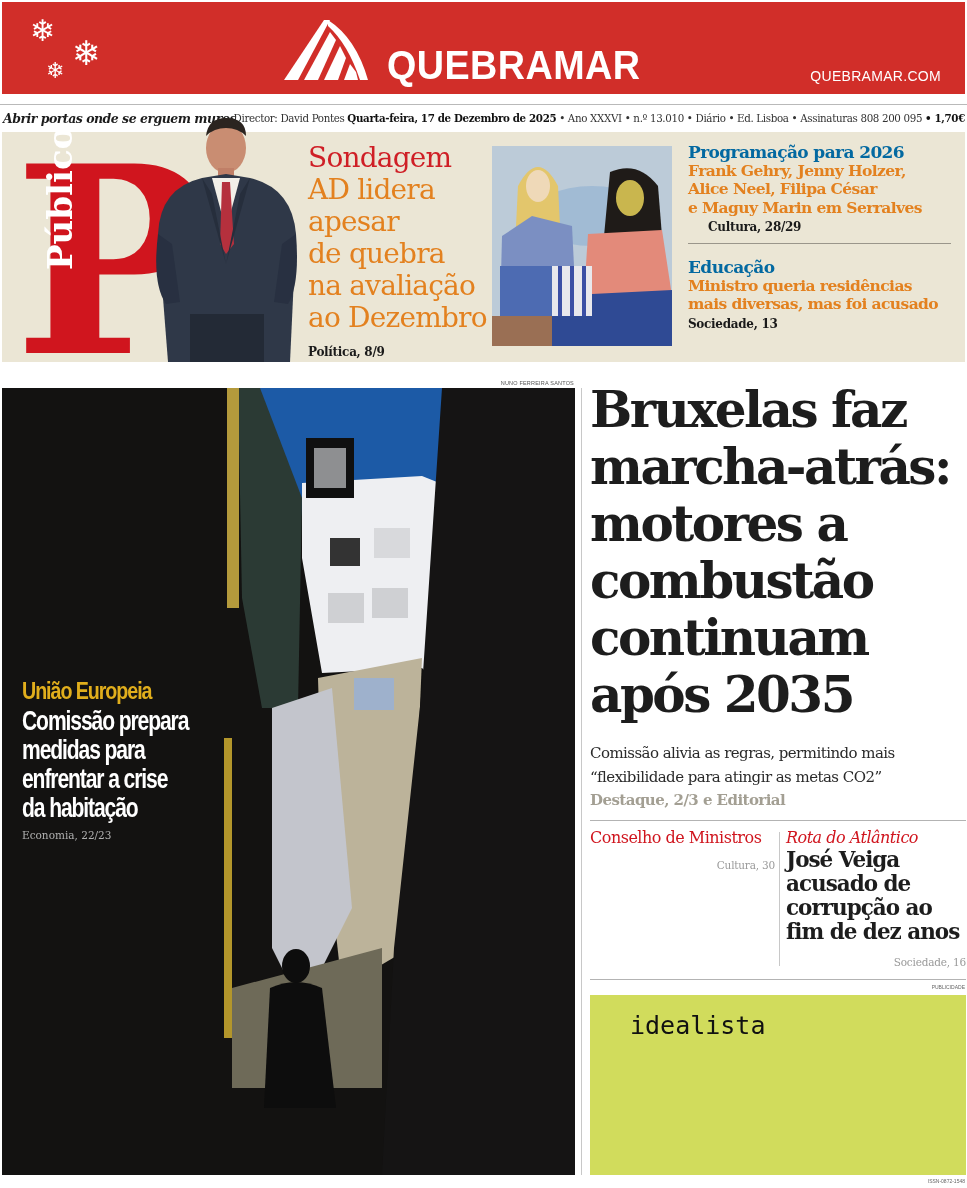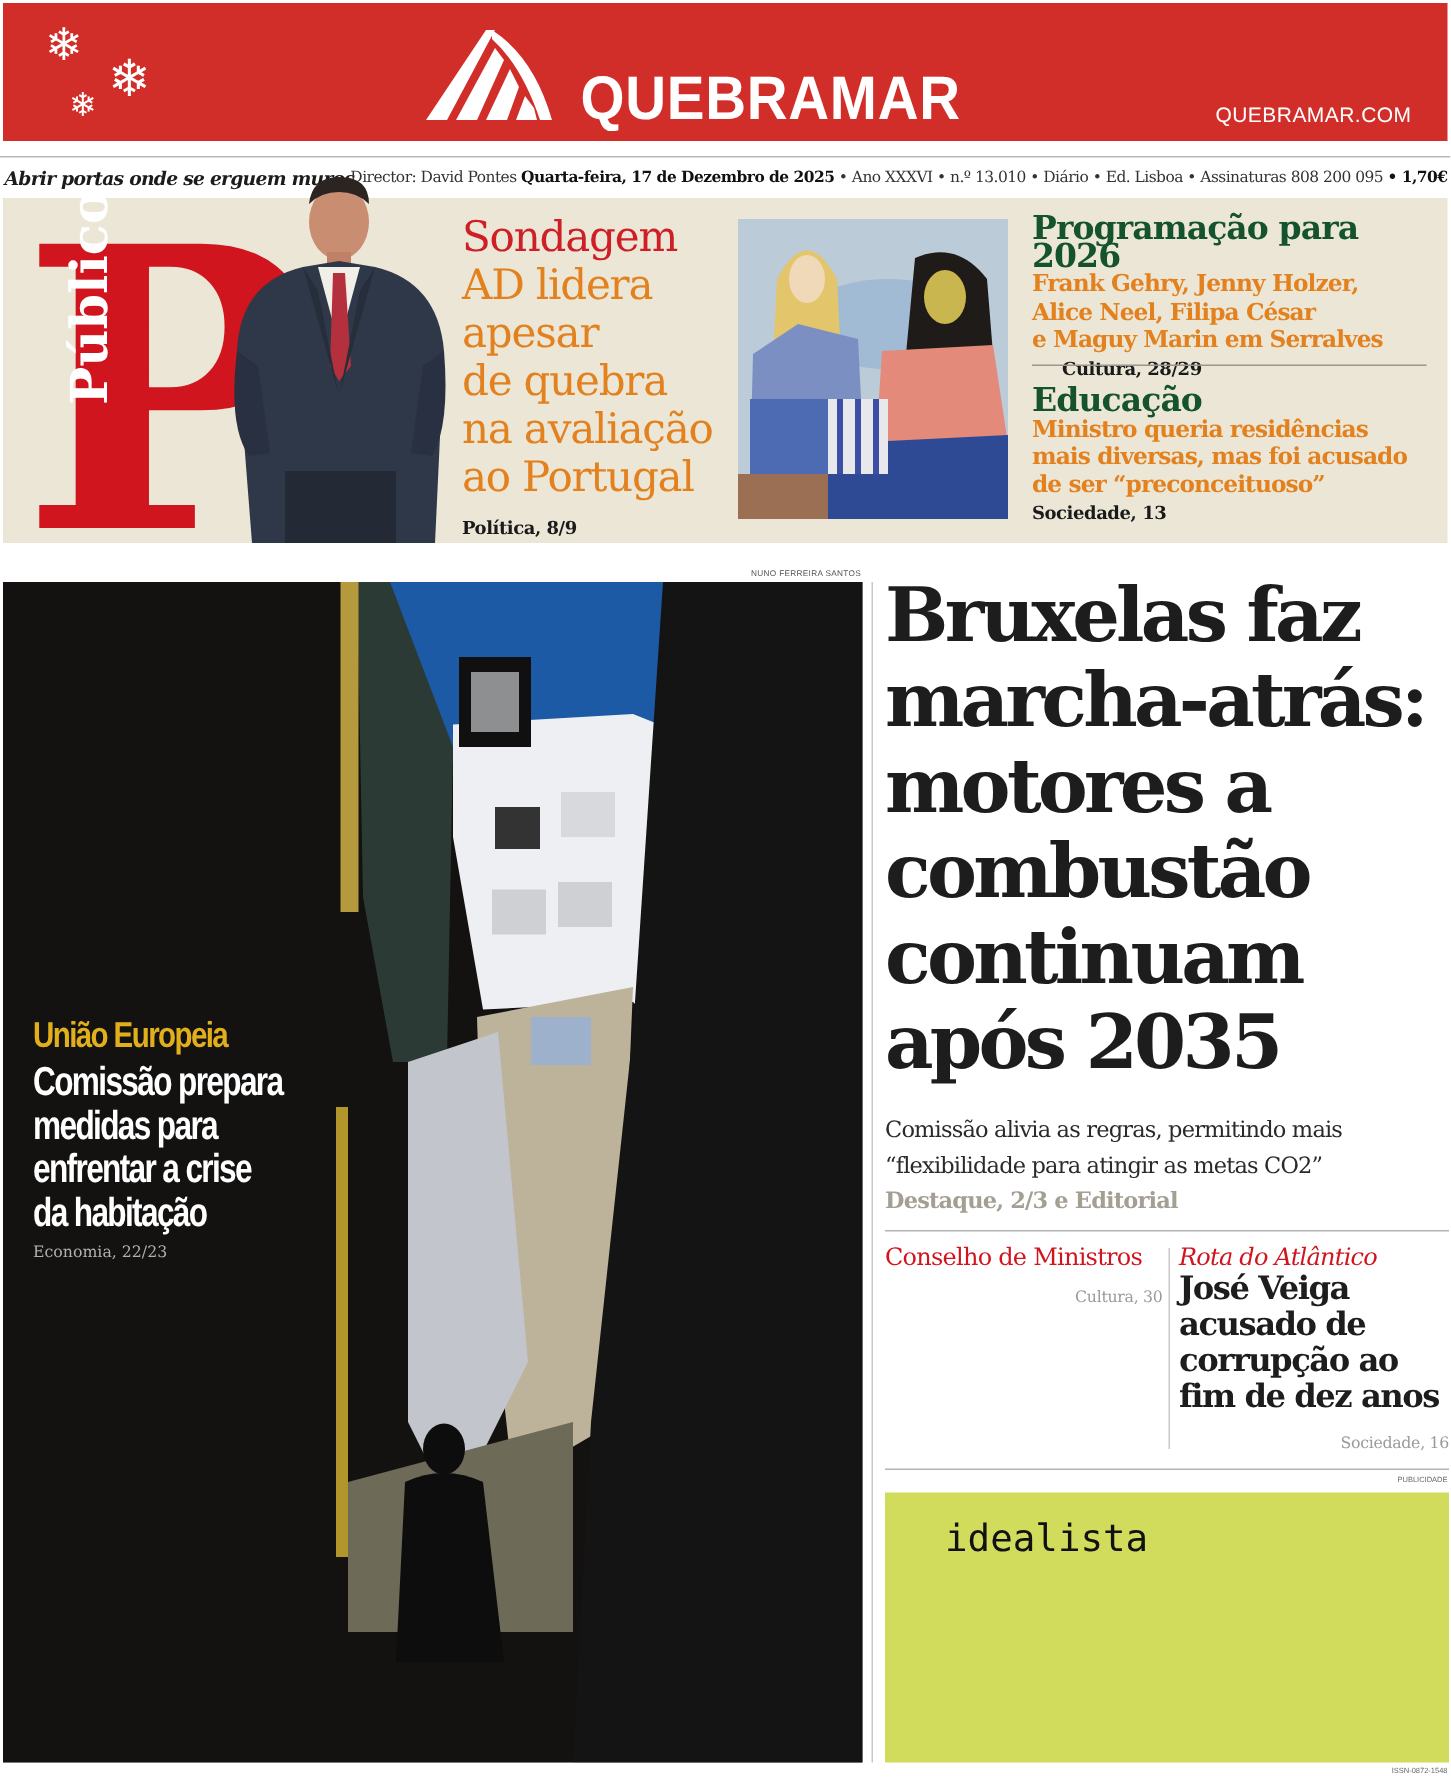--- a/index.html
+++ b/index.html
@@ -22,21 +22,21 @@
   
   .band { position: absolute; left: 2px; top: 132px; width: 963px; height: 230px; background: #ebe6d5; }
   .bigP { position: absolute; left: 14px; top: 132px; font-family: "DejaVu Serif", serif; font-weight: bold; font-size: 260px; line-height: 1; color: #d0151e; letter-spacing: -10px; }
   .publico-v { position: absolute; left: 40px; top: 270px; transform: rotate(-90deg); transform-origin: left top; font-weight: bold; font-size: 34px; color: #fff; letter-spacing: 0; }
   .man { position: absolute; left: 150px; top: 114px; width: 152px; height: 248px; }
   .lead-orange { position: absolute; left: 308px; top: 142px; width: 180px; font-size: 28px; line-height: 32px; color: #e3811f; letter-spacing: -0.8px; }
   .lead-orange .red { color: #cf1f26; }
   .section-ref { font-weight: bold; font-size: 12px; color: #1a1a1a; letter-spacing: -0.3px; }
   .painting { position: absolute; left: 492px; top: 146px; width: 180px; height: 200px; overflow: hidden; background: #b7c7d6; }
   .teaser { position: absolute; left: 688px; width: 270px; font-weight: bold; font-size: 15.5px; line-height: 18.5px; letter-spacing: -0.6px; color: #e3811f; }
-  .teaser .kicker { color: #14532d; font-size: 22px; }
+  .teaser .kicker { color: #0369a1; font-size: 17px; }
   .teaser-rule { position: absolute; left: 688px; top: 243px; width: 263px; height: 1px; background: #9a968b; }
 
   
   .photo { position: absolute; left: 2px; top: 388px; width: 573px; height: 787px; background: #121212; overflow: hidden; }
   .credit { position: absolute; right: 393px; top: 380px; font-family: "Liberation Sans", sans-serif; font-size: 5.5px; color: #555; letter-spacing: 0.2px; }
   .photo-kicker { position: absolute; left: 22px; top: 677px; font-family: "Liberation Sans", sans-serif; font-weight: bold; font-size: 24px; color: #e1ae1c; letter-spacing: -1.3px; transform: scaleX(0.82); transform-origin: left; white-space: nowrap; }
   .photo-head { position: absolute; left: 22px; top: 707px; font-family: "Liberation Sans", sans-serif; font-weight: bold; font-size: 27px; line-height: 29px; color: #fff; letter-spacing: -1.4px; transform: scaleX(0.78); transform-origin: left; white-space: nowrap; }
   .photo-ref { position: absolute; left: 22px; top: 829px; font-size: 10.5px; color: #b0b0b0; }
 
   .vrule { position: absolute; width: 1px; background: #c8c8c8; }
@@ -108,21 +108,21 @@
   <path d="M146,120 Q150,170 138,190 L124,188 L132,130 Z" fill="#283041"></path>
   <rect x="40" y="200" width="74" height="48" fill="#232a36"></rect>
 </svg>
 
 <div class="lead-orange">
   <div class="red">Sondagem</div>
   <div>AD lidera</div>
   <div>apesar</div>
   <div>de quebra</div>
   <div>na avaliação</div>
-  <div>ao Portugal</div>
+  <div>ao Dezembro</div>
   <div class="section-ref" style="margin-top:2px;">Política, 8/9</div>
 </div>
 
 <svg class="painting" viewBox="0 0 180 200">
   <rect width="180" height="200" fill="#bccbd8"></rect>
   <ellipse cx="100" cy="70" rx="60" ry="30" fill="#8fb0d2" opacity="0.6"></ellipse>
   <path d="M26,40 Q46,2 66,40 L70,120 L22,120 Z" fill="#e3c66c"></path>
   <ellipse cx="46" cy="40" rx="12" ry="16" fill="#efd9b8"></ellipse>
   <path d="M10,90 L40,70 L80,80 L84,160 L8,170 Z" fill="#7b8fc2"></path>
   <rect x="8" y="120" width="70" height="50" fill="#4d6bb2"></rect>
@@ -142,21 +142,20 @@
   <div>Frank Gehry, Jenny Holzer,</div>
   <div>Alice Neel, Filipa César</div>
   <div>e Maguy Marin em Serralves</div>
   <div class="section-ref" style="margin-left:20px;margin-top:1px;">Cultura, 28/29</div>
 </div>
 <div class="teaser-rule"></div>
 <div class="teaser" style="top:258px;">
   <div class="kicker">Educação</div>
   <div>Ministro queria residências</div>
   <div>mais diversas, mas foi acusado</div>
-  <div>de ser “preconceituoso”</div>
   <div class="section-ref" style="margin-top:1px;">Sociedade, 13</div>
 </div>
 
 <span class="credit">NUNO FERREIRA SANTOS</span>
 <div class="photo">
   <svg width="573" height="787" viewBox="0 0 573 787">
     <rect width="573" height="787" fill="#131211"></rect>
     <polygon points="258,0 452,0 452,110 300,110 290,300 258,260" fill="#1c5aa6"></polygon>
     <polygon points="300,95 420,88 450,100 440,300 420,280 320,285 300,170" fill="#eeeff2"></polygon>
     <rect x="328" y="150" width="30" height="28" fill="#333"></rect>

